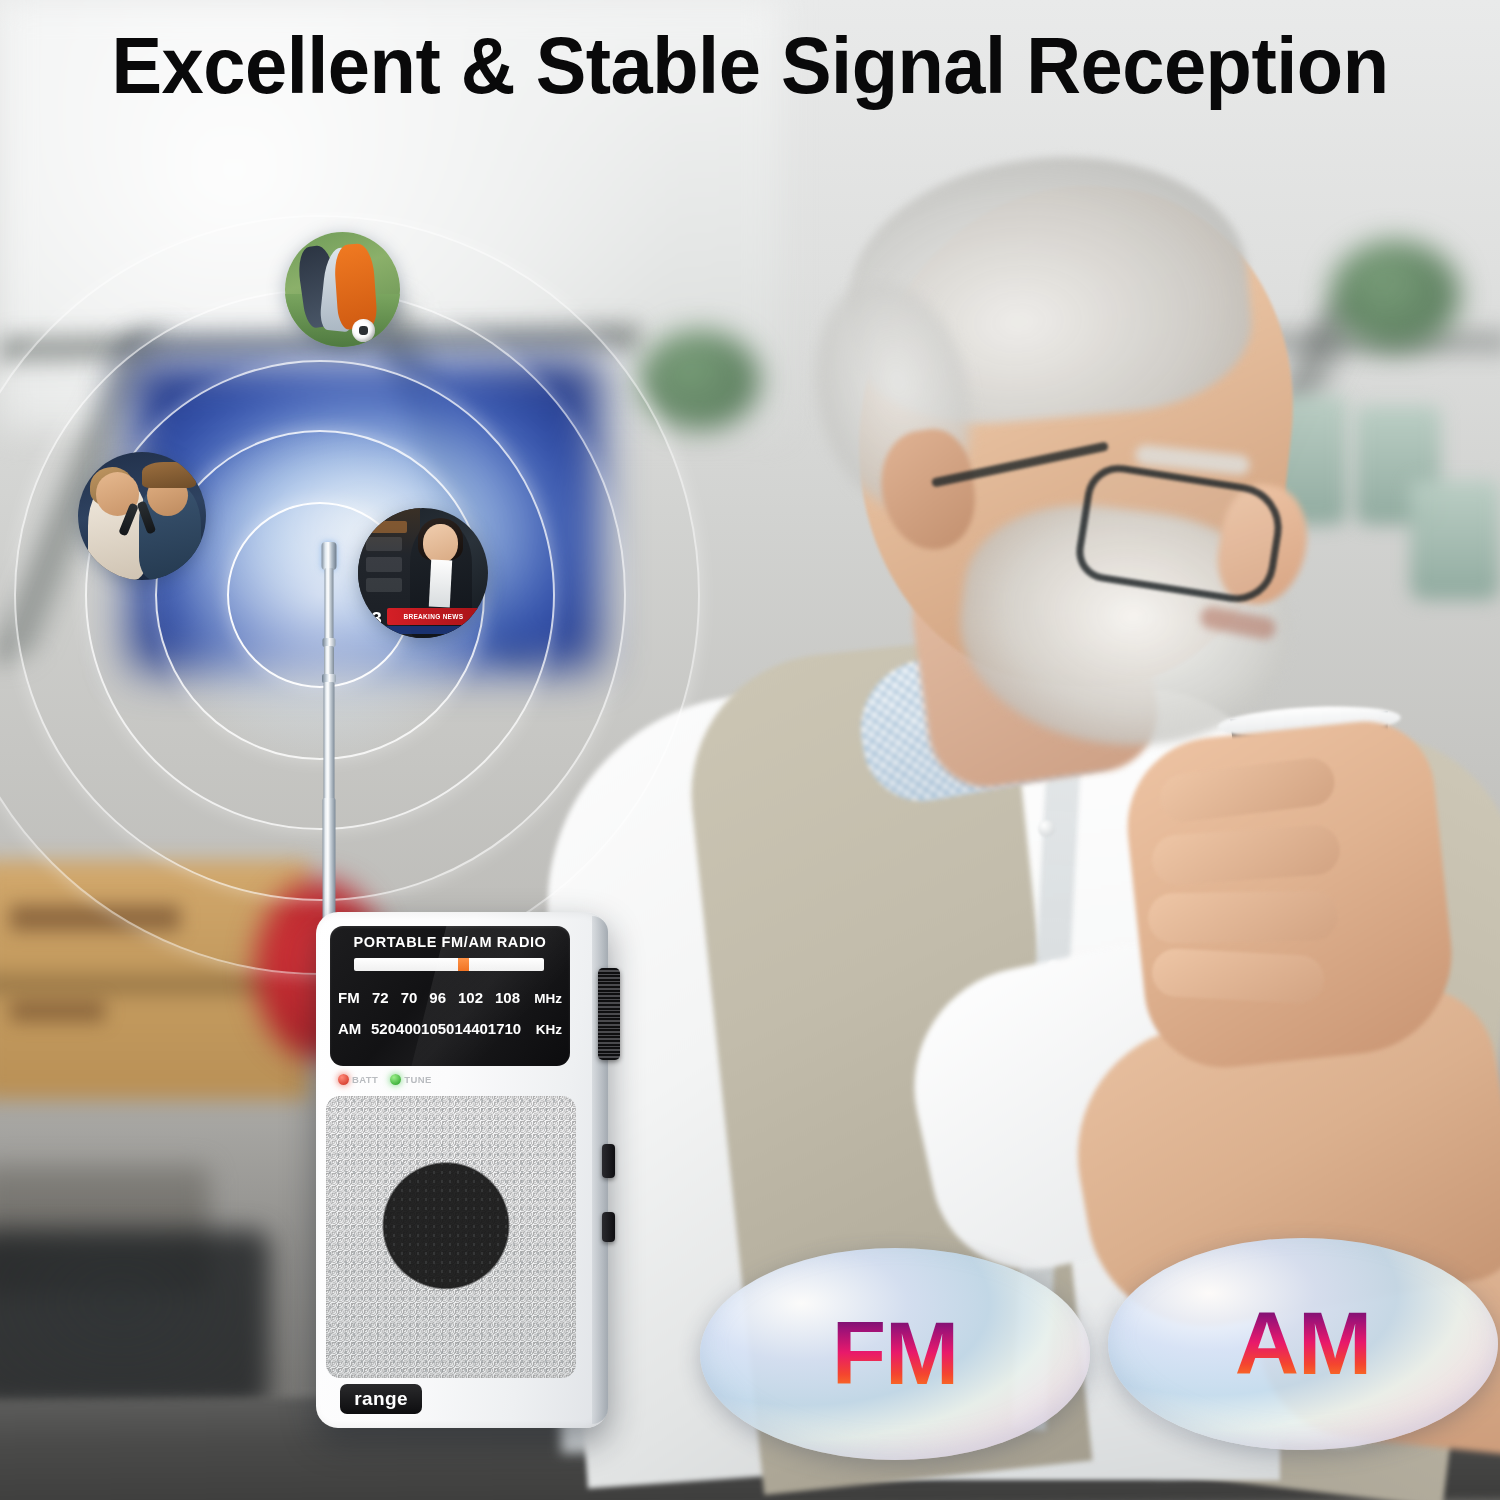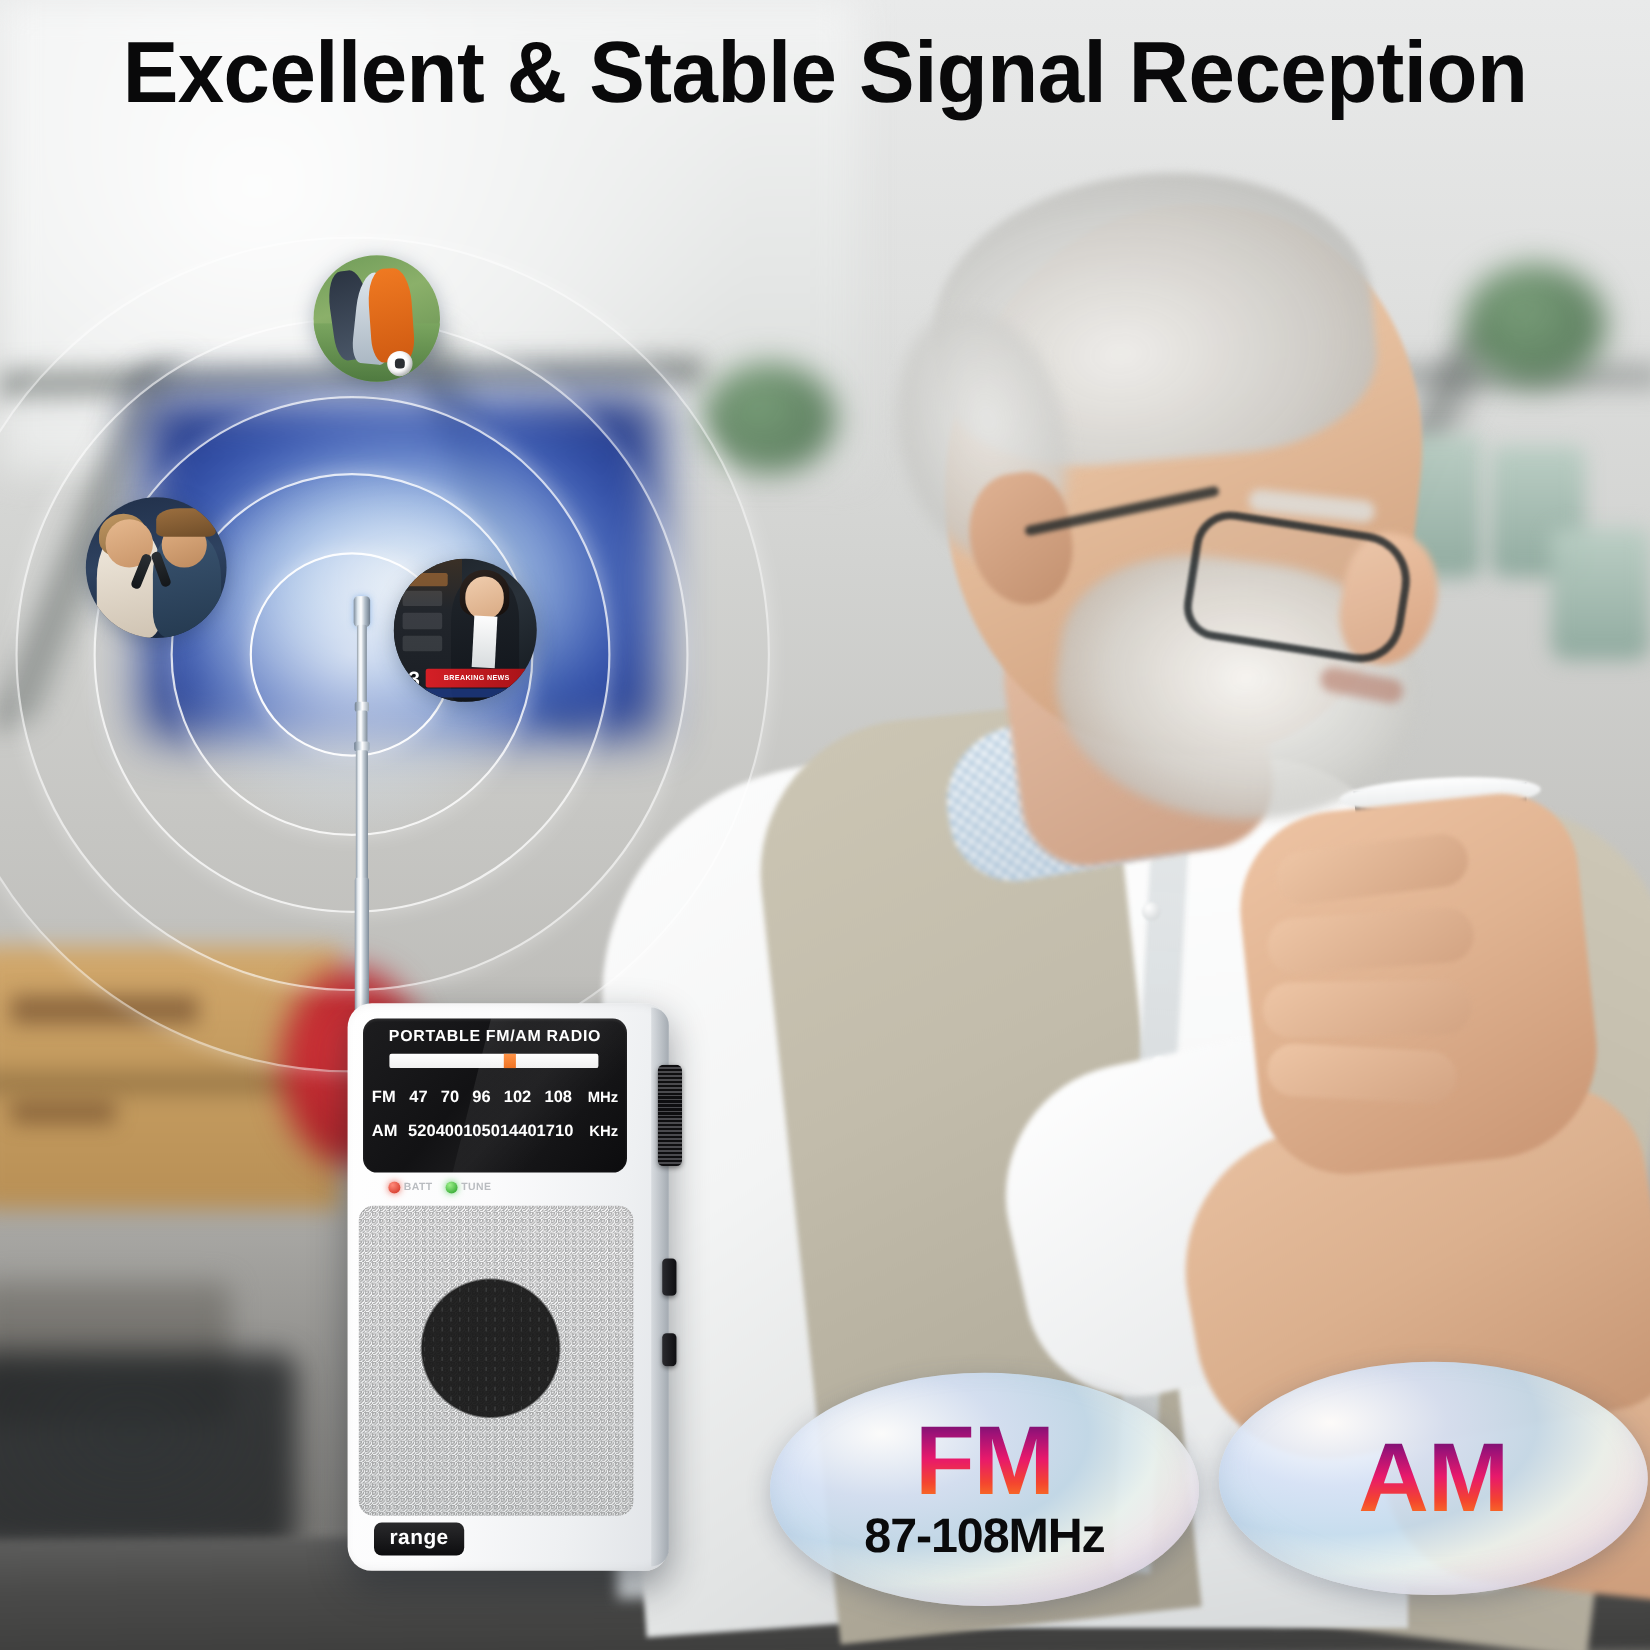--- a/index.html
+++ b/index.html
@@ -400,21 +400,21 @@
   .band-row{
     position:absolute; left:8px; width:224px; display:flex; align-items:baseline;
     color:#fff; font-family:"Liberation Sans",sans-serif; font-weight:bold;
   }
   .band-row.fm{ top:63px; font-size:15px; }
   .band-row.am{ top:94px; font-size:15px; }
   .band-lab{ width:34px; text-align:left; }
   .band-nums{ flex:1; display:flex; justify-content:space-between; }
   .band-unit{ width:42px; text-align:right; font-size:13.5px; }
 
-  .leds{ position:absolute; left:37px; top:162px; display:flex; gap:12px; align-items:center; }
+  .leds{ position:absolute; left:22px; top:162px; display:flex; gap:12px; align-items:center; }
   .led-grp{ display:flex; align-items:center; gap:3px; }
   .led{ width:11px; height:11px; border-radius:50%; }
   .led.batt{ background:radial-gradient(circle at 35% 30%,#ff8a7a,#cc2b1c);
     box-shadow:0 0 7px rgba(230,60,40,.75); }
   .led.tune{ background:radial-gradient(circle at 35% 30%,#9cf08a,#1f9b22);
     box-shadow:0 0 7px rgba(60,200,70,.75); }
   .led-lab{ font-size:9.5px; font-weight:bold; color:#b9bcc0; letter-spacing:.4px;
     font-family:"Liberation Sans",sans-serif; }
 
   .grille{
@@ -634,21 +634,21 @@
 
     <div class="dial-panel">
       <div class="dial-title">PORTABLE  FM/AM RADIO</div>
       <div class="tune-bar">
         <div class="tune-ptr"></div>
       </div>
 
       <div class="band-row fm">
         <span class="band-lab">FM</span>
         <span class="band-nums">
-          <span>47</span>
+          <span>72</span>
           <span>70</span>
           <span>96</span>
           <span>102</span>
           <span>108</span>
         </span>
         <span class="band-unit">MHz</span>
       </div>
 
       <div class="band-row am">
         <span class="band-lab">AM</span>
@@ -687,19 +687,18 @@
 
     <div class="knob"></div>
     <div class="side-ctl c1"></div>
     <div class="side-ctl c2"></div>
   </div>
 
   <div class="headline">Excellent &amp; Stable Signal Reception</div>
 
   <div class="badge fm">
     <span class="badge-band">FM</span>
-    <span class="badge-range">87-108MHz</span>
   </div>
   <div class="badge am">
     <span class="badge-band">AM</span>
   </div>
 
 </div>
 
 </body></html>

